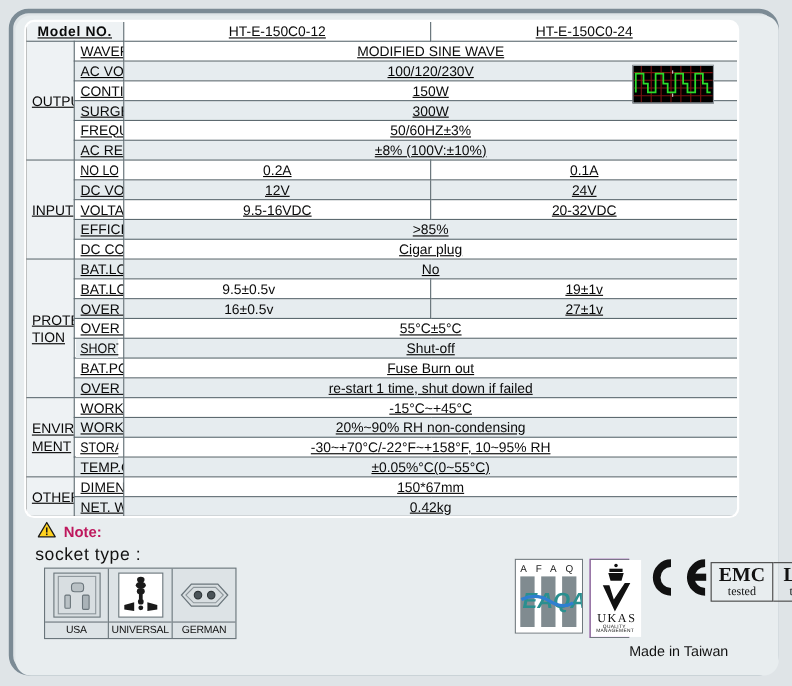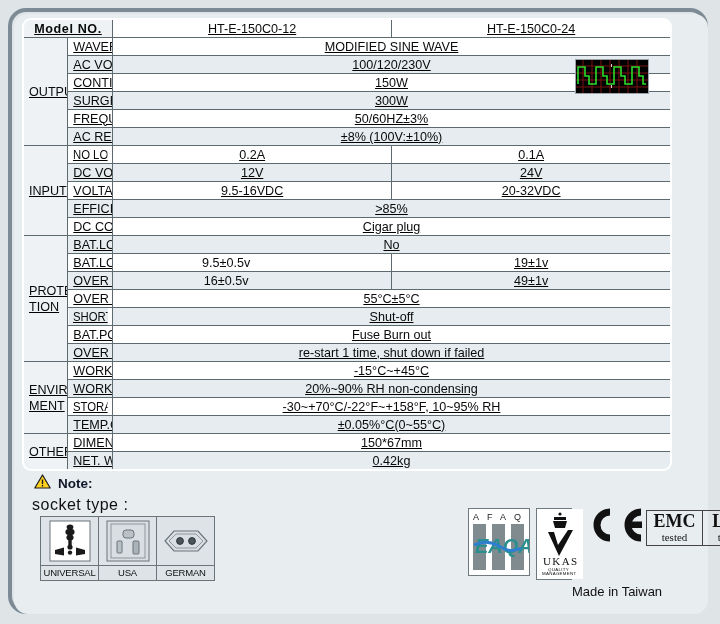--- a/index.html
+++ b/index.html
@@ -111,21 +111,21 @@
     border: 1px solid #9aa4aa;
     z-index: 6;
   }
 
   
   #note {
     position: absolute;
     left: 34px; top: 474px;
     font-size: 13.5px;
     font-weight: bold;
-    color: #0f172a;
+    color: #be185d;
     display: flex;
     align-items: center;
     gap: 7px;
     text-align: right;
   }
   .warn-tri { flex: none; }
 
   
   #socket-title {
     position: absolute;
@@ -293,21 +293,21 @@
             <td class="val" colspan="2">No</td>
           </tr>
           <tr>
             <td class="param">BAT.LOW SHUTDOWN</td>
             <td class="val-split"><span class="shifted">9.5±0.5v</span></td>
             <td class="val-split"><span>19±1v</span></td>
           </tr>
           <tr class="alt">
             <td class="param">OVER VOLTAGE</td>
             <td class="val-split"><span class="shifted">16±0.5v</span></td>
-            <td class="val-split"><span>49±1v</span></td>
+            <td class="val-split"><span>27±1v</span></td>
           </tr>
           <tr>
             <td class="param">OVER TEMPERATURE</td>
             <td class="val" colspan="2">55°C±5°C</td>
           </tr>
           <tr class="alt">
             <td class="param cond">SHORT CIRCUIT PROTECTION</td>
             <td class="val" colspan="2">Shut-off</td>
           </tr>
           <tr>
@@ -382,47 +382,47 @@
     </span>
     <span>Note:</span>
   </div>
 
   <div id="socket-title">socket type :</div>
   <div id="sockets">
 
     <div class="socket-cell">
       <div class="socket-art">
         <svg width="46" height="42" viewBox="0 0 46 42">
+          <rect x="2" y="1" width="42" height="40" fill="#d8dee1" stroke="#6a757b" stroke-width="1"></rect>
+          <rect x="6" y="4" width="34" height="34" fill="#d8dee1" stroke="#8d969b" stroke-width="1"></rect>
+          <rect x="18" y="10" width="11" height="8" rx="3" fill="#b9c1c5" stroke="#6a757b" stroke-width="1"></rect>
+          <rect x="12" y="21" width="5" height="12" rx="1" fill="#b9c1c5" stroke="#6a757b" stroke-width="1"></rect>
+          <rect x="28" y="21" width="6" height="13" rx="1" fill="#aab3b8" stroke="#6a757b" stroke-width="1"></rect>
+        </svg>
+      </div>
+      <div class="socket-label">USA</div>
+    </div>
+
+    <div class="socket-cell">
+      <div class="socket-art">
+        <svg width="46" height="42" viewBox="0 0 46 42">
           <rect x="3" y="1" width="40" height="40" fill="#ffffff" stroke="#6a757b" stroke-width="1"></rect>
           <g fill="#1a1a1a">
             <ellipse cx="23" cy="7" rx="3.4" ry="2.6"></ellipse>
             <ellipse cx="23" cy="12" rx="4.6" ry="3.2"></ellipse>
             <ellipse cx="23" cy="17.5" rx="3.6" ry="3"></ellipse>
             <rect x="21.3" y="20" width="3.4" height="5"></rect>
             <circle cx="23" cy="27" r="2.6"></circle>
             <circle cx="23" cy="32.6" r="2.2"></circle>
             <path d="M8 30 L17 27.5 L17 35.5 L8 34 Z"></path>
             <path d="M38 30 L29 27.5 L29 35.5 L38 34 Z"></path>
           </g>
         </svg>
       </div>
       <div class="socket-label">UNIVERSAL</div>
-    </div>
-
-    <div class="socket-cell">
-      <div class="socket-art">
-        <svg width="46" height="42" viewBox="0 0 46 42">
-          <rect x="2" y="1" width="42" height="40" fill="#d8dee1" stroke="#6a757b" stroke-width="1"></rect>
-          <rect x="6" y="4" width="34" height="34" fill="#d8dee1" stroke="#8d969b" stroke-width="1"></rect>
-          <rect x="18" y="10" width="11" height="8" rx="3" fill="#b9c1c5" stroke="#6a757b" stroke-width="1"></rect>
-          <rect x="12" y="21" width="5" height="12" rx="1" fill="#b9c1c5" stroke="#6a757b" stroke-width="1"></rect>
-          <rect x="28" y="21" width="6" height="13" rx="1" fill="#aab3b8" stroke="#6a757b" stroke-width="1"></rect>
-        </svg>
-      </div>
-      <div class="socket-label">USA</div>
     </div>
 
     <div class="socket-cell">
       <div class="socket-art">
         <svg width="50" height="42" viewBox="0 0 50 42">
           <polygon points="13,11 37,11 46,21 37,31 13,31 4,21" fill="#d8dee1" stroke="#6a757b" stroke-width="1.2"></polygon>
           <polygon points="15,14 35,14 42,21 35,28 15,28 8,21" fill="#d8dee1" stroke="#8d969b" stroke-width="1"></polygon>
           <circle cx="19" cy="21" r="3.4" fill="#4b5459" stroke="#2e3538" stroke-width="1"></circle>
           <circle cx="31" cy="21" r="3.4" fill="#4b5459" stroke="#2e3538" stroke-width="1"></circle>
         </svg>

